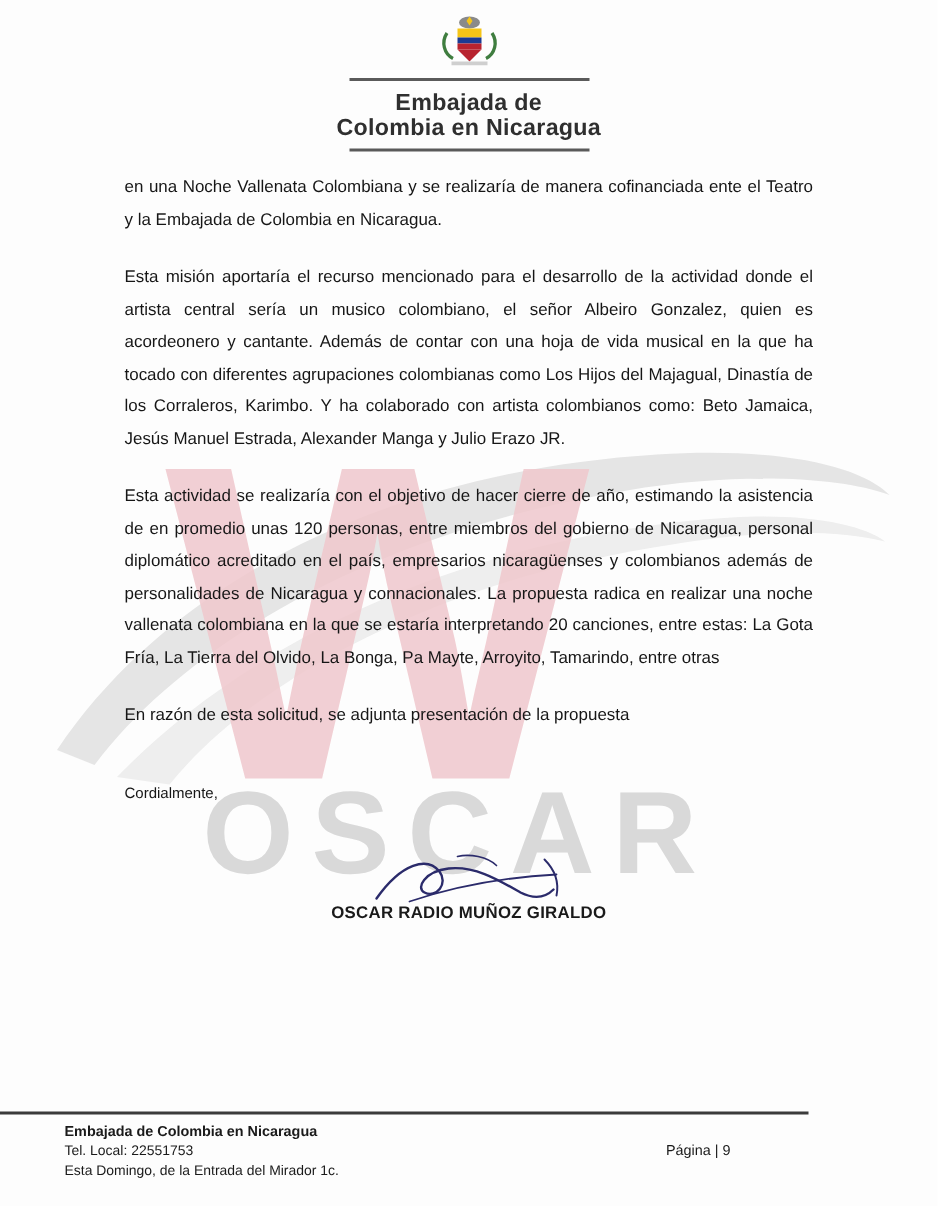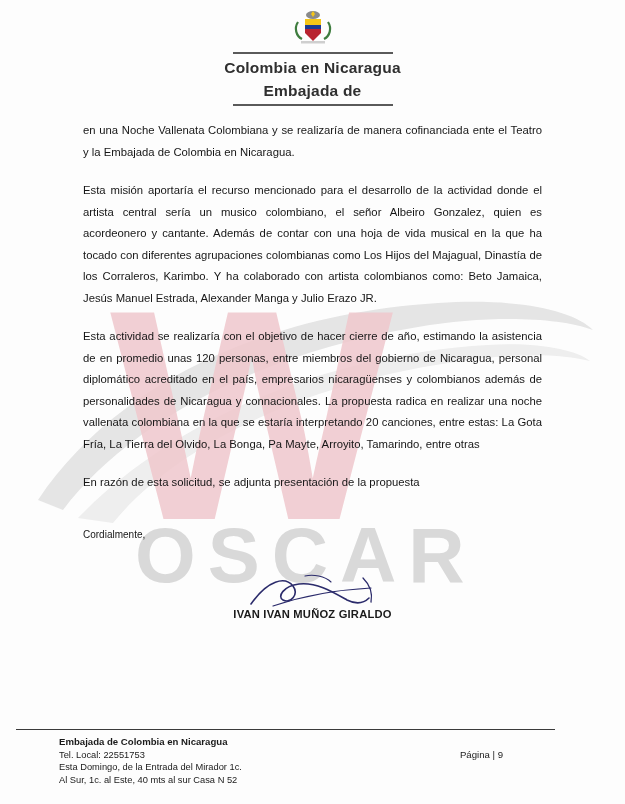--- a/index.html
+++ b/index.html
@@ -140,21 +140,21 @@
   }
   .sig-role {
     font-size: 10.8px;
     color: #1a1a1a;
     margin-top: 2px;
   }
 
   
   .footer {
     position: absolute;
-    left: 16px;
+    left: 0;
     bottom: 18px;
     width: 530px;
     z-index: 2;
   }
   .footer-rule {
     width: 539px;
     height: 1.5px;
     background: #3b3b3b;
     margin: 0 auto 6px auto;
   }
@@ -201,51 +201,50 @@
         <rect x="15" y="11" width="16" height="6" fill="#f5c518"></rect>
         <rect x="15" y="17" width="16" height="4" fill="#1b3a93"></rect>
         <rect x="15" y="21" width="16" height="4" fill="#b8232f"></rect>
         <path d="M15 25 L31 25 L23 33 Z" fill="#b8232f"></path>
         <path d="M8 14 C 4 20, 6 28, 12 31" stroke="#3f7d3f" stroke-width="2.2" fill="none"></path>
         <path d="M38 14 C 42 20, 40 28, 34 31" stroke="#3f7d3f" stroke-width="2.2" fill="none"></path>
         <rect x="11" y="33" width="24" height="2.5" fill="#cfcfcf"></rect>
       </svg>
     </div>
     <div class="header-rule top"></div>
+    <div class="header-title">Embajada de</div>
     <div class="header-title" style="margin-top:0">Colombia en Nicaragua</div>
-    <div class="header-title">Embajada de</div>
     <div class="header-rule"></div>
   </div>
 
   <div class="content">
     <p class="para">en una Noche Vallenata Colombiana y se realizaría de manera cofinanciada ente el Teatro y la Embajada de Colombia en Nicaragua.</p>
     <p class="para">Esta misión aportaría el recurso mencionado para el desarrollo de la actividad donde el artista central sería un musico colombiano, el señor Albeiro Gonzalez, quien es acordeonero y cantante. Además de contar con una hoja de vida musical en la que ha tocado con diferentes agrupaciones colombianas como Los Hijos del Majagual, Dinastía de los Corraleros, Karimbo. Y ha colaborado con artista colombianos como: Beto Jamaica, Jesús Manuel Estrada, Alexander Manga y Julio Erazo JR.</p>
     <p class="para">Esta actividad se realizaría con el objetivo de hacer cierre de año, estimando la asistencia de en promedio unas 120 personas, entre miembros del gobierno de Nicaragua, personal diplomático acreditado en el país, empresarios nicaragüenses y colombianos además de personalidades de Nicaragua y connacionales. La propuesta radica en realizar una noche vallenata colombiana en la que se estaría interpretando 20 canciones, entre estas: La Gota Fría, La Tierra del Olvido, La Bonga, Pa Mayte, Arroyito, Tamarindo, entre otras</p>
     <p class="para last">En razón de esta solicitud, se adjunta presentación de la propuesta</p>
     <div class="closing">Cordialmente,</div>
   </div>
 
   <div class="signature-block">
     <div class="sig-scribble">
       <svg width="200" height="44" viewBox="0 0 200 44">
         <path d="M38 34 C 55 10, 72 6, 80 16 C 86 24, 78 34, 70 30 C 64 27, 70 16, 86 14 C 104 12, 120 22, 134 30 C 142 34, 150 34, 156 28" stroke="#2b2b6b" stroke-width="1.6" fill="none" stroke-linecap="round"></path>
         <path d="M60 36 C 90 26, 120 20, 158 18" stroke="#2b2b6b" stroke-width="1.2" fill="none" stroke-linecap="round"></path>
         <path d="M150 8 C 156 14, 160 22, 158 32" stroke="#2b2b6b" stroke-width="1.3" fill="none" stroke-linecap="round"></path>
         <path d="M92 6 C 100 4, 112 6, 118 12" stroke="#2b2b6b" stroke-width="1.1" fill="none" stroke-linecap="round"></path>
       </svg>
     </div>
-    <div class="sig-name">IVAN IVAN MUÑOZ GIRALDO</div>
+    <div class="sig-name">OSCAR RADIO MUÑOZ GIRALDO</div>
   </div>
 
   <div class="footer">
     <div class="footer-rule"></div>
     <div class="footer-inner">
       <div class="footer-left">
         <div class="org">Embajada de Colombia en Nicaragua</div>
         <div>Tel. Local: 22551753</div>
         <div>Esta Domingo, de la Entrada del Mirador 1c.</div>
-        <div>Al Sur, 1c. al Este, 40 mts al sur Casa N 52</div>
       </div>
       <div class="footer-right">Página | 9</div>
     </div>
   </div>
 
 </div>
 
 </body></html>

